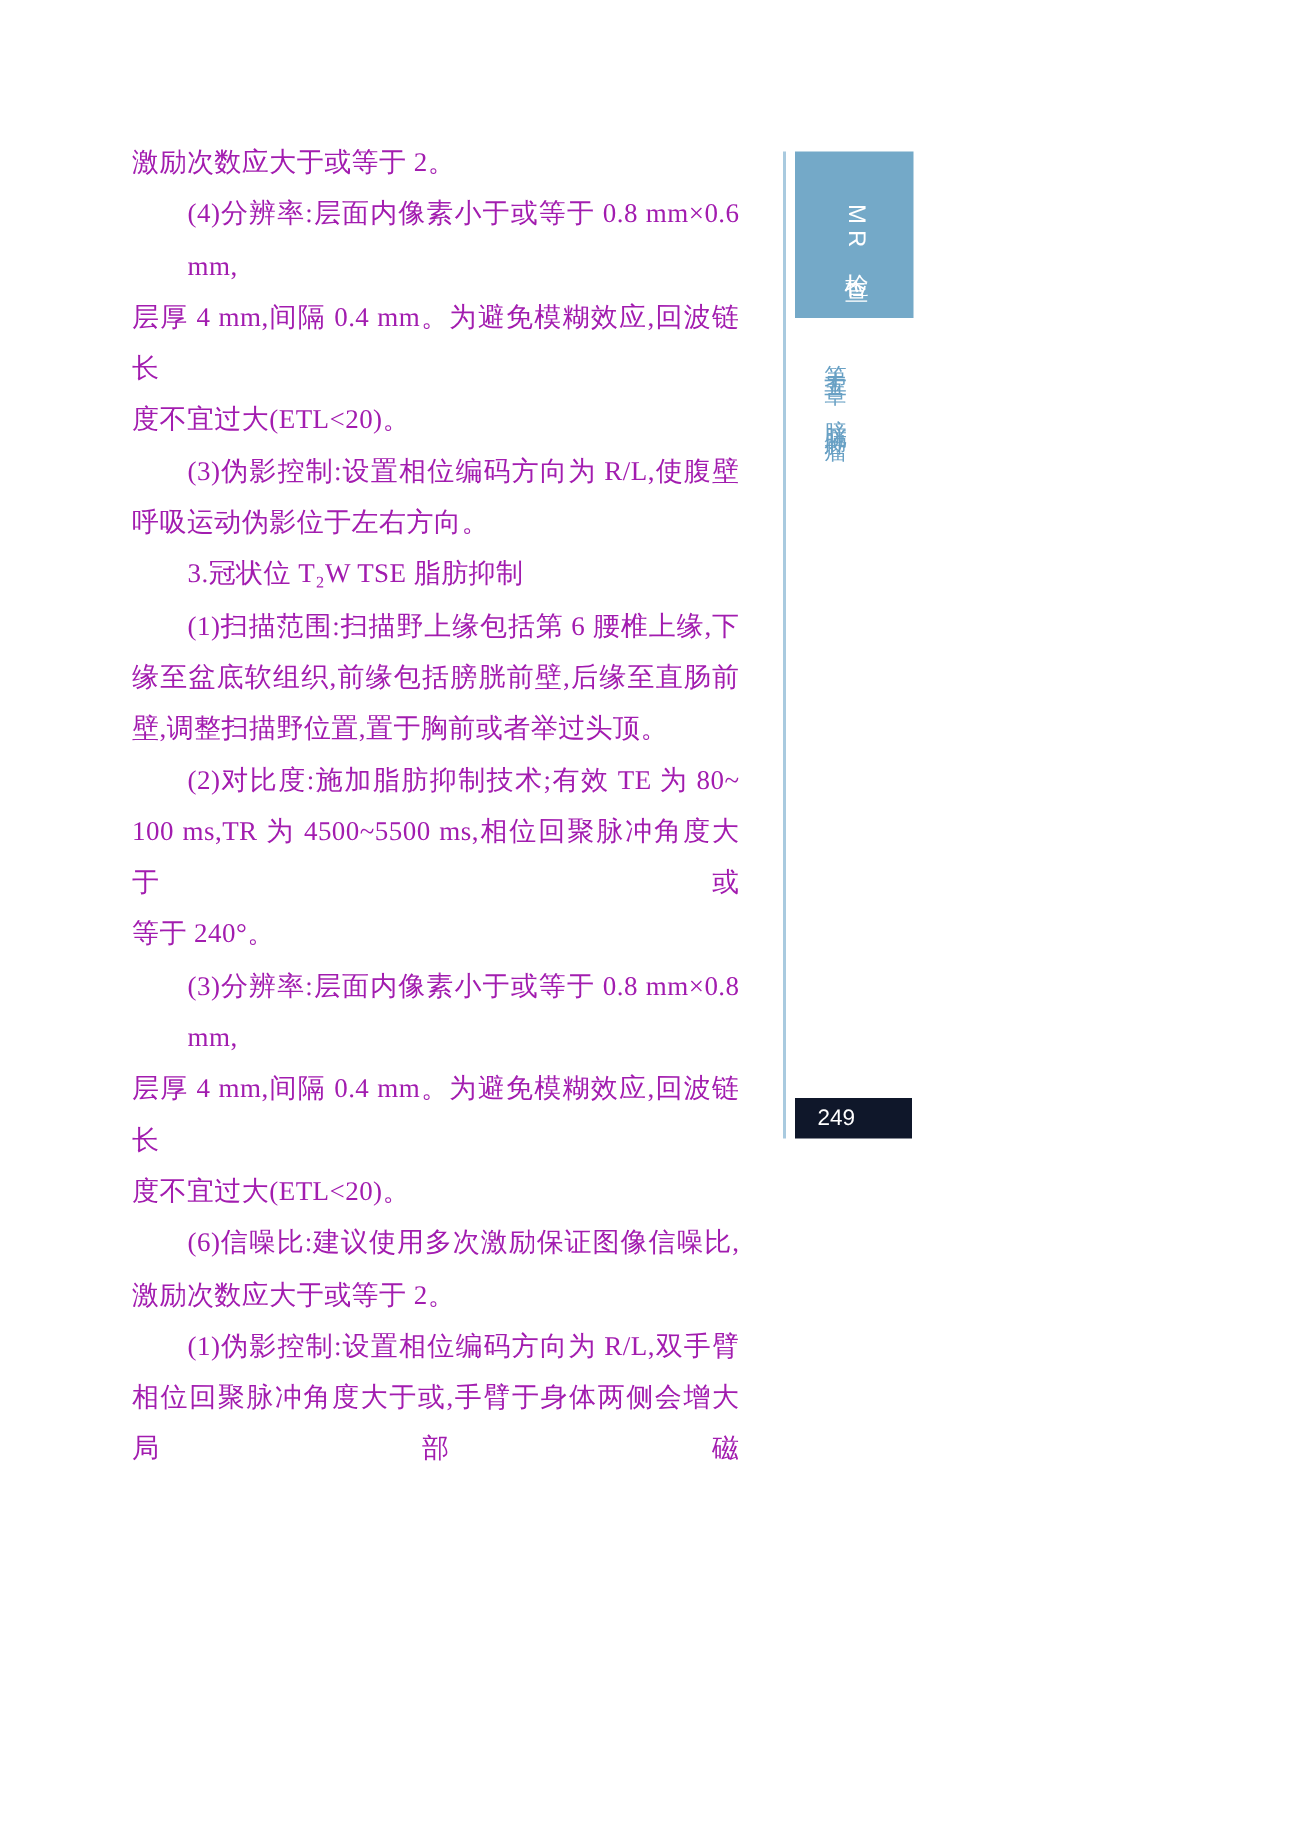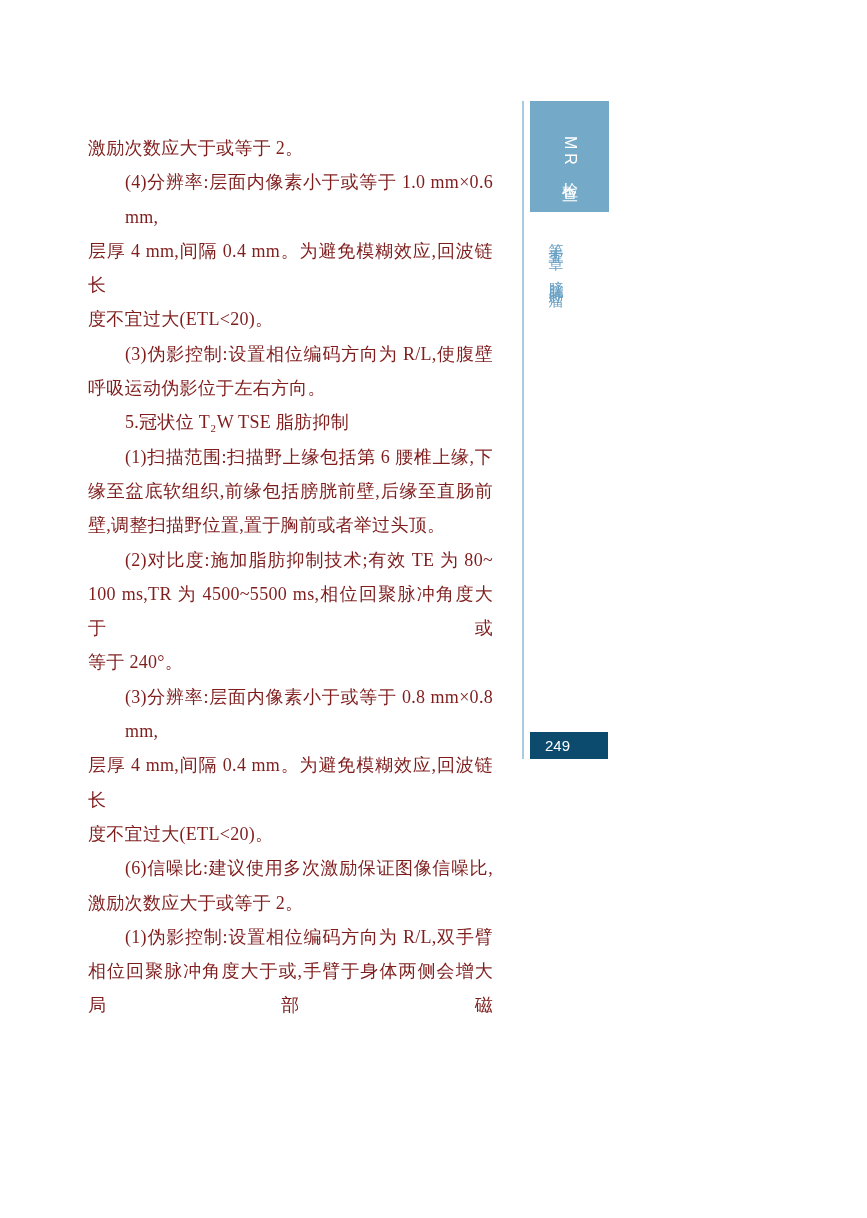--- a/index.html
+++ b/index.html
@@ -14,23 +14,22 @@
     font-family: "Liberation Serif", "DejaVu Serif", serif;
   }
 
   
   .body-text {
     position: absolute;
     left: 88px; top: 91px;
     width: 405px;
     font-size: 18px;
     line-height: 34.3px;
-    color: #7f1d1d;
+    color: #a21caf;
     letter-spacing: 0.3px;
-    margin-top: 40px;
   }
   .ln { white-space: normal; }
   .ln.just {
     text-align: justify;
     text-align-last: justify;
   }
   .ln.ind { padding-left: 37px; }
 
   
   .side-rule {
@@ -63,42 +62,42 @@
     color: #68a0c4;
     font-family: "Liberation Sans", "DejaVu Sans", sans-serif;
     font-size: 15px;
     letter-spacing: 4px;
   }
   .chapter-marker .chapter-title { margin-top: 13px; }
   .page-badge {
     position: absolute;
     left: 530px; top: 732px;
     width: 78px; height: 27px;
-    background: #0c4a6e;
+    background: #0f172a;
     box-sizing: border-box;
     display: flex; align-items: center;
     padding-left: 15px;
     color: #ffffff;
     font-family: "Liberation Sans", "DejaVu Sans", sans-serif;
     font-size: 15px;
   }
 </style>
 </head>
 <body>
 
 <div class="page">
 
   <main class="body-text">
     <div class="ln">激励次数应大于或等于 2。</div>
-    <div class="ln ind just">(4)分辨率:层面内像素小于或等于 1.0 mm×0.6 mm,</div>
+    <div class="ln ind just">(4)分辨率:层面内像素小于或等于 0.8 mm×0.6 mm,</div>
     <div class="ln just">层厚 4 mm,间隔 0.4 mm。为避免模糊效应,回波链长</div>
     <div class="ln">度不宜过大(ETL&lt;20)。</div>
     <div class="ln ind just">(3)伪影控制:设置相位编码方向为 R/L,使腹壁</div>
     <div class="ln">呼吸运动伪影位于左右方向。</div>
-    <div class="ln ind">5.冠状位 T₂W TSE 脂肪抑制</div>
+    <div class="ln ind">3.冠状位 T₂W TSE 脂肪抑制</div>
     <div class="ln ind just">(1)扫描范围:扫描野上缘包括第 6 腰椎上缘,下</div>
     <div class="ln just">缘至盆底软组织,前缘包括膀胱前壁,后缘至直肠前</div>
     <div class="ln">壁,调整扫描野位置,置于胸前或者举过头顶。</div>
     <div class="ln ind just">(2)对比度:施加脂肪抑制技术;有效 TE 为 80~</div>
     <div class="ln just">100 ms,TR 为 4500~5500 ms,相位回聚脉冲角度大于或</div>
     <div class="ln">等于 240°。</div>
     <div class="ln ind just">(3)分辨率:层面内像素小于或等于 0.8 mm×0.8 mm,</div>
     <div class="ln just">层厚 4 mm,间隔 0.4 mm。为避免模糊效应,回波链长</div>
     <div class="ln">度不宜过大(ETL&lt;20)。</div>
     <div class="ln ind just">(6)信噪比:建议使用多次激励保证图像信噪比,</div>

